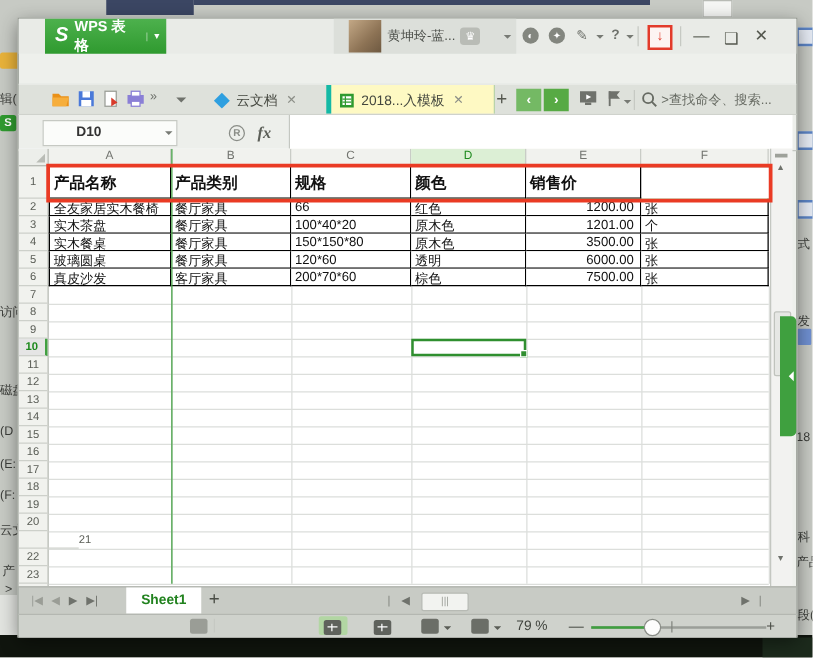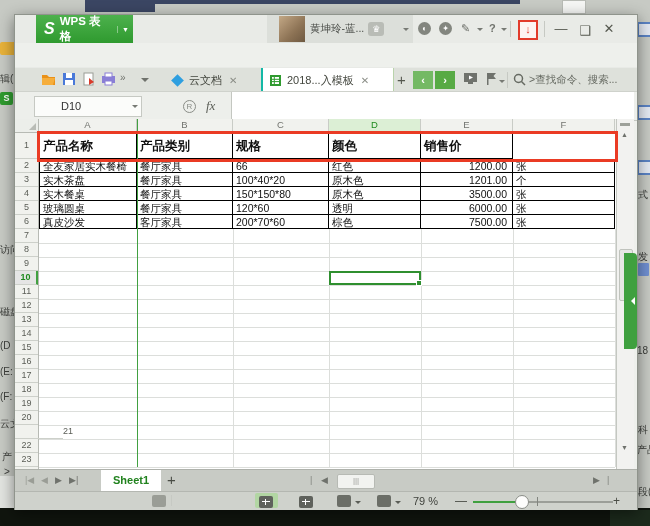--- a/index.html
+++ b/index.html
@@ -34,27 +34,27 @@
       color:#e23b2b;font-weight:bold;font-size:11px;text-align:center;line-height:15px;}
   .wbtn{position:absolute;top:6px;font-size:13px;color:#55584f;width:18px;text-align:center;}
   
   #menubar{position:absolute;left:0;top:28px;width:622px;height:24px;background:#f3f5f1;}
   .mtab{position:absolute;top:5px;font-size:11.5px;color:#3f423c;}
   .mtab.act{color:#21a121;font-weight:bold;}
   
   #docbar{position:absolute;left:0;top:52px;width:622px;height:24px;background:#dee1db;border-top:1px solid #e8eae6;}
   .qicon{position:absolute;top:4px;}
   .doctab{position:absolute;top:0;height:24px;display:flex;align-items:center;font-size:11px;color:#44473f;}
-  #tab-active{left:246px;width:130px;background:#ffffff;border-left:2px solid #14b8a6;border-right:1px solid #b9d3ab;}
+  #tab-active{left:246px;width:130px;background:#fef9c3;border-left:4px solid #14b8a6;border-right:1px solid #b9d3ab;}
   #tab-cloud{left:150px;width:92px;}
   .tabx{color:#8b8e87;font-size:10px;margin-left:7px;}
   .navbtn{position:absolute;top:3px;width:20px;height:18px;background:#74b964;color:#fff;text-align:center;line-height:18px;font-size:11px;font-weight:bold;}
   #searchtxt{position:absolute;left:514px;top:5px;width:104px;overflow:hidden;white-space:nowrap;font-size:10.5px;color:#666a62;}
   
-  #fbar{position:absolute;left:0;top:76px;width:622px;height:28px;background:#edefeb;border-top:1px solid #cfd2cc;border-bottom:1px solid #c4c7c1;}
+  #fbar{position:absolute;left:0;top:76px;width:622px;height:28px;background:#edefeb;border-top:1px solid #cfd2cc;border-bottom:1px solid #c4c7c1;font-weight:bold;}
   #namebox{position:absolute;left:19px;top:4px;width:106px;height:19px;background:#fbfcfa;border:1px solid #c6c9c3;}
   #namebox .v{position:absolute;left:26px;top:3px;font-size:11px;color:#333;}
   #namebox .dd{position:absolute;right:3px;top:8px;border:3px solid transparent;border-top-color:#777a74;}
   #cr{position:absolute;left:168px;top:8px;width:11px;height:11px;border:1.5px solid #8a8d87;border-radius:50%;
       font-size:8px;color:#8a8d87;text-align:center;line-height:11px;}
   #fx{position:absolute;left:191px;top:6px;font-style:italic;font-size:13px;color:#5c5f58;font-family:"Liberation Serif","DejaVu Serif",serif;}
   #finput{position:absolute;left:216px;top:0;width:402px;height:27px;background:#fff;border-left:1px solid #c4c7c1;}
   
   #grid{position:absolute;left:0;top:104px;width:602px;height:350px;background:#fff;overflow:hidden;}
   #colstrip{position:absolute;left:0;top:0;width:602px;height:14px;background:#f1f2ee;border-bottom:1px solid #b7bab4;}

